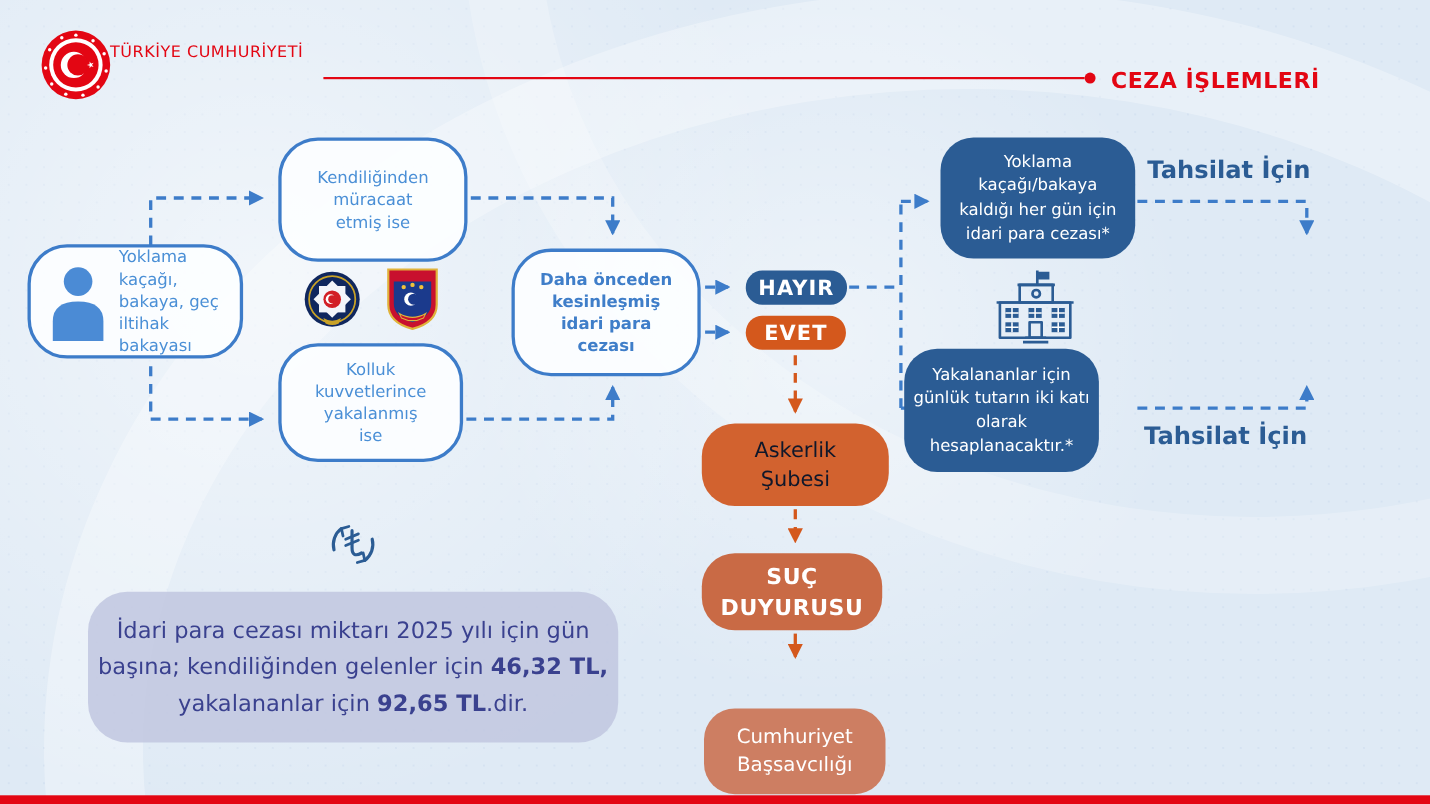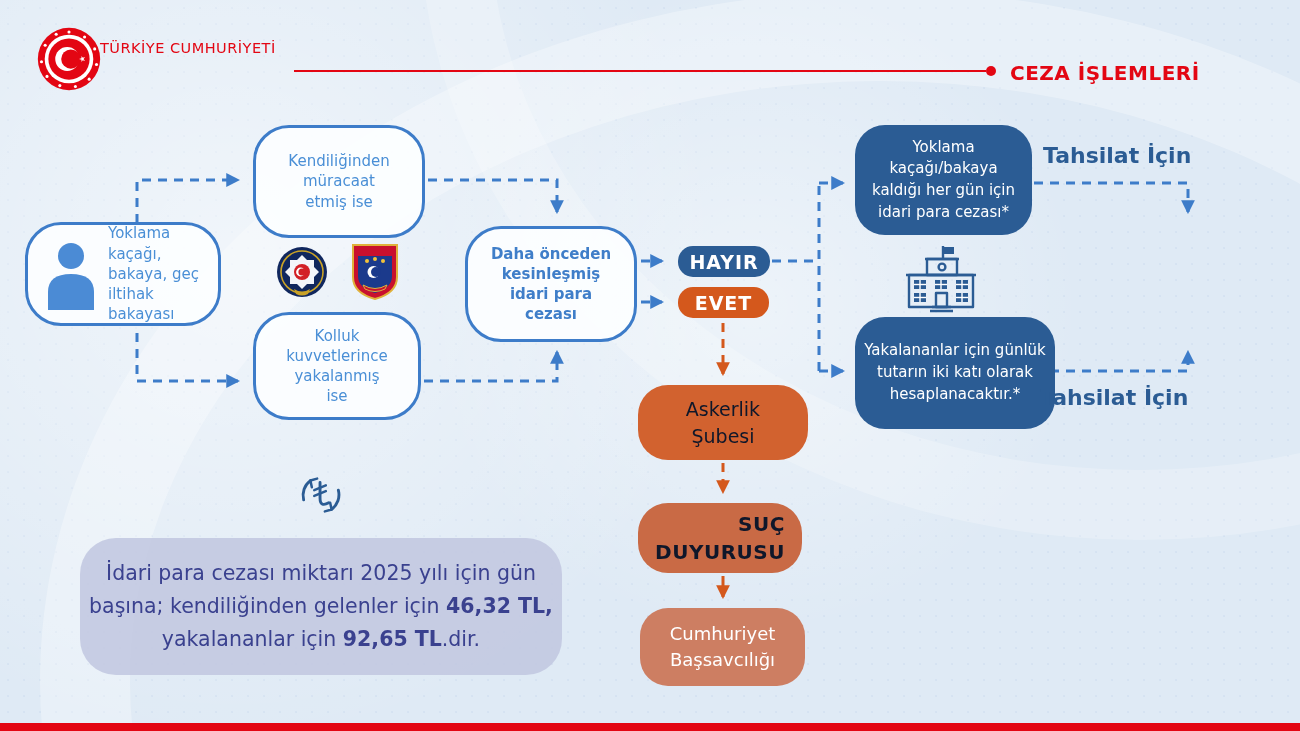--- a/index.html
+++ b/index.html
@@ -26,33 +26,33 @@
   #page-title{left:1010px; top:61px; font-size:20px; font-weight:bold; letter-spacing:0.5px;}
 
   
   .node{position:absolute; box-sizing:border-box; display:flex; align-items:center; justify-content:center; text-align:center;}
   .outline{background:rgba(252,254,255,0.92); border:3px solid #3d7cc9; color:#4a8fd6; border-radius:36px; font-size:15px; line-height:1.35;}
   .dark{background:#2b5c94; color:#fff; border-radius:30px; font-size:15px; line-height:1.45; padding:8px;}
   .pill{border-radius:15px; color:#fff; font-weight:bold; font-size:19px; letter-spacing:1px;}
   .pill-no{background:#2b5c94;}
   .pill-yes{background:#d4581c;}
   .orange1{background:#d2622f; color:#0f172a; border-radius:30px; font-size:19px; line-height:1.4;}
-  .orange2{background:#c96a45; color:#0f172a; border-radius:30px; font-size:20px; font-weight:bold; line-height:1.4; letter-spacing:0.5px;text-align:right;}
+  .orange2{background:#c96a45; color:#ffffff; border-radius:30px; font-size:20px; font-weight:bold; line-height:1.4; letter-spacing:0.5px;}
   .orange3{background:#cd7e62; color:#fff; border-radius:28px; font-size:18px; line-height:1.45;}
   .tahsilat{position:absolute; color:#2b5c94; font-weight:bold; font-size:22px; white-space:nowrap;}
 
   #subject{left:25px; top:222px; width:196px; height:104px; justify-content:flex-start; padding:0 10px 0 14px;}
   #subject .txt{text-align:left; width:108px; margin-left:8px;}
   #voluntary{left:253px; top:125px; width:172px; height:113px; padding:0 28px;}
   #caught{left:253px; top:312px; width:168px; height:108px; padding:0 27px;}
   #decision{left:465px; top:226px; width:172px; height:116px; padding:0 20px; font-weight:bold; color:#3f7ec9;}
   #no-pill{left:678px; top:246px; width:92px; height:31px;}
   #yes-pill{left:678px; top:287px; width:91px; height:31px;}
   #daily-fine{left:855px; top:125px; width:177px; height:110px;}
-  #double-fine{left:855px; top:317px; width:200px; height:112px;}
+  #double-fine{left:822px; top:317px; width:177px; height:112px;}
   #tax-office{left:1102px; top:225px; width:175px; height:115px; background:#2b5c94; color:#fff; border-radius:34px; font-size:16px; line-height:1.5;}
   #military-branch{left:638px; top:385px; width:170px; height:75px;}
   #crime-report{left:638px; top:503px; width:164px; height:70px;}
   #prosecutor{left:640px; top:608px; width:165px; height:78px;}
   #tahsilat-top{left:1043px; top:143px;}
   #tahsilat-bottom{left:1040px; top:385px;}
 
   
   #note{left:80px; top:538px; width:482px; height:137px; background:rgba(193,199,224,0.88); border-radius:36px; color:#3a418f; font-size:20.5px; line-height:1.62; flex-direction:column;}
   #note b{font-weight:bold;}
@@ -207,21 +207,21 @@
       <rect x="35" y="50" width="11" height="14"></rect>
       <path d="M31,64 h19 M29,68 h23"></path>
     </svg>
   </div>
   <div id="double-fine" class="node dark">Yakalananlar için günlük tutarın iki katı olarak hesaplanacaktır.*</div>
   <div id="tahsilat-top" class="tahsilat">Tahsilat İçin</div>
   <div id="tahsilat-bottom" class="tahsilat">Tahsilat İçin</div>
 
   <div id="military-branch" class="node orange1" style="padding:0 34px;">Askerlik Şubesi</div>
   <div id="crime-report" class="node orange2" style="padding:0 20px;">SUÇ DUYURUSU</div>
-  <div id="prosecutor" class="node orange3" style="padding:0 36px;">Cumhuriyet Başsavcılığı</div>
+  <div id="prosecutor" class="node orange3" style="padding:0 36px;margin-top:36px;">Cumhuriyet Başsavcılığı</div>
 
   <div class="ic" style="left:294px; top:468px;">
     <svg width="54" height="54" viewBox="0 0 56 56" fill="none" stroke="#2b5c94" stroke-width="3" stroke-linecap="round">
       <path d="M10,33 A19,19 0 0 1 17,13"></path>
       <path d="M17,13 l7,-2 M17,13 l1.5,7" stroke-width="2.6"></path>
       <path d="M46,23 A19,19 0 0 1 39,43"></path>
       <path d="M39,43 l-7,2 M39,43 l-1.5,-7" stroke-width="2.6"></path>
       <path d="M27,15 L27,31 Q27,41 36,36"></path>
       <path d="M21,23 L33,18 M21,29 L33,24" stroke-width="2.6"></path>
     </svg>

